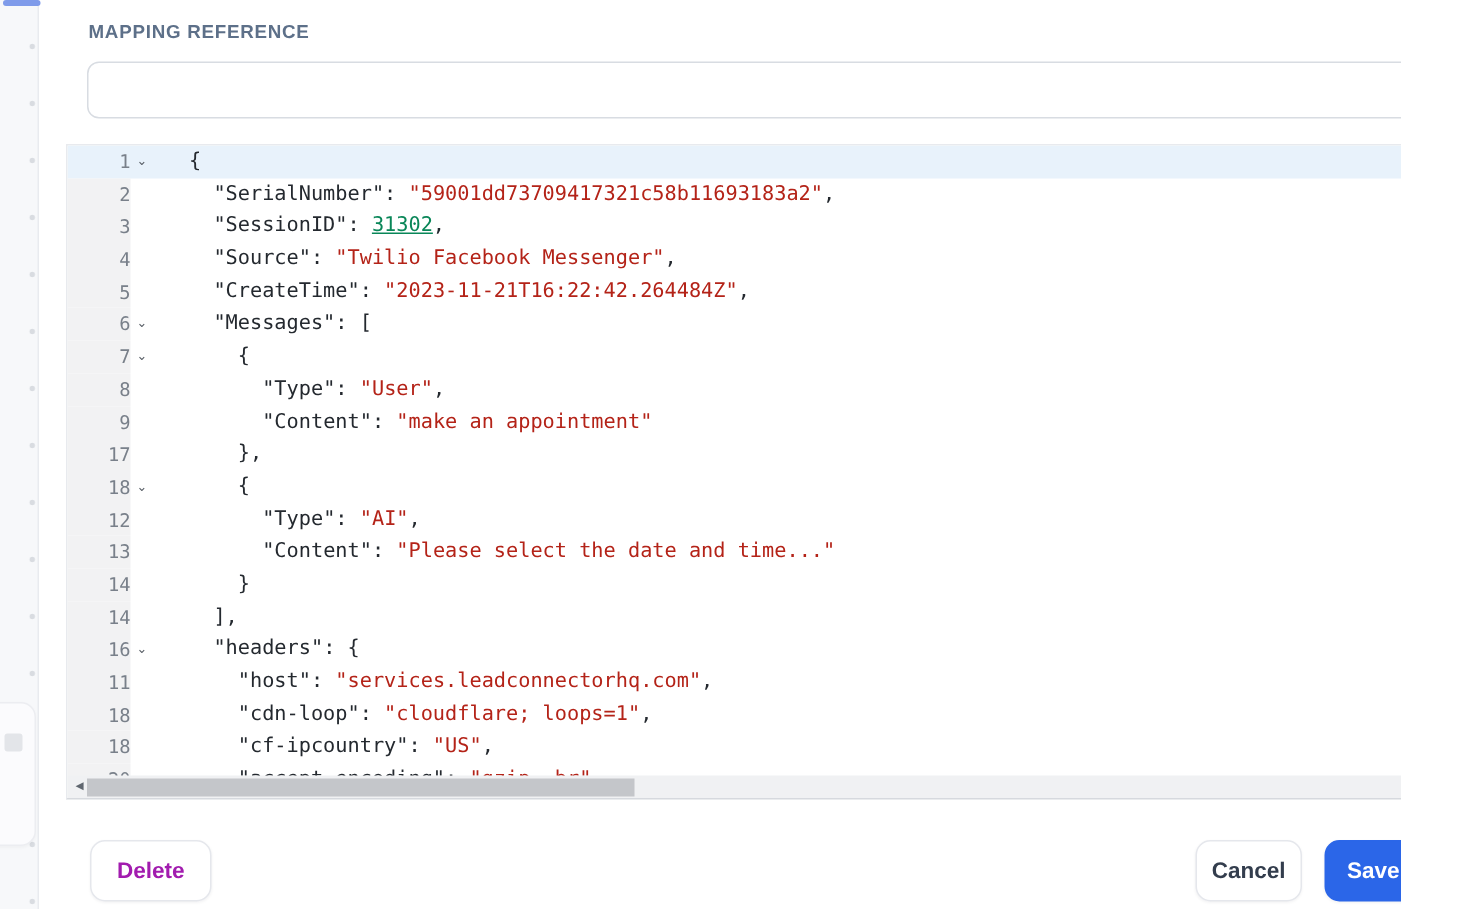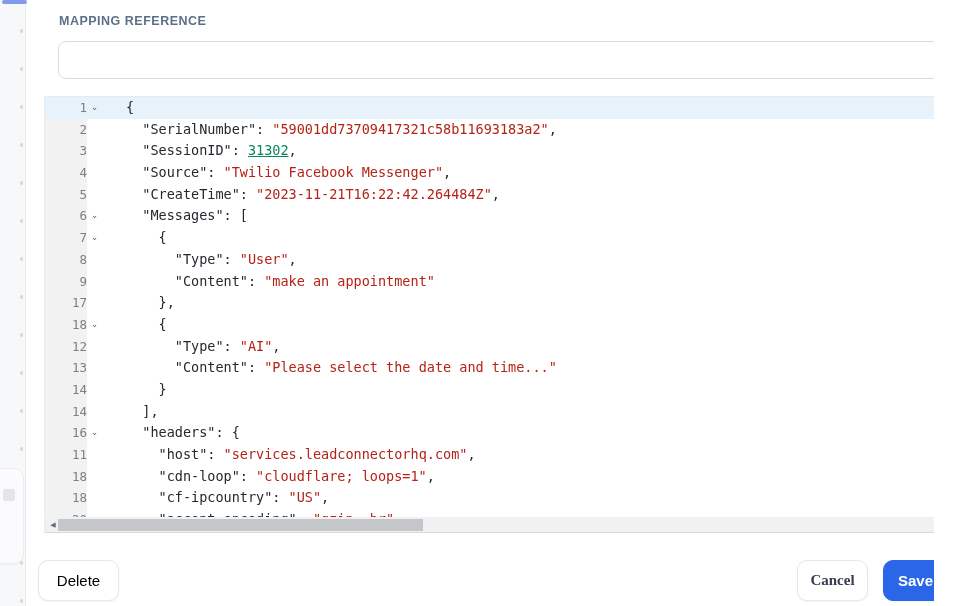--- a/index.html
+++ b/index.html
@@ -52,22 +52,22 @@
   .hs-arrow{position:absolute;top:0;width:14px;height:15px;font-size:7px;line-height:15px;text-align:center;color:#606770;cursor:pointer;}
   .hs-arrow.left{left:1px;}
   .hs-arrow.right{left:916px;}
   .hs-thumb{position:absolute;left:13px;top:1.5px;width:365px;height:12px;background:#c4c6ca;cursor:grab;}
 
   
   .btn{position:absolute;top:560px;height:41px;border-radius:10px;box-sizing:border-box;
     font-size:15px;display:flex;align-items:center;justify-content:center;cursor:pointer;
     box-shadow:0 1px 2px rgba(16,24,40,.05);}
   .btn.ghost{background:#fff;border:1px solid #e5e7ec;}
-  .btn-delete{left:38px;width:81px;color:#000000;font-weight:400;}
-  .btn-cancel{left:797px;width:71px;color:#333d4d;font-weight:600;font-family:Liberation Serif, serif;}
+  .btn-delete{left:60px;width:81px;color:#a21caf;font-weight:700;}
+  .btn-cancel{left:797px;width:71px;color:#333d4d;font-weight:600;}
   .btn-save{left:883px;width:120px;background:#2b66e8;border:1px solid #2b66e8;color:#fff;font-weight:700;
     white-space:nowrap;overflow:hidden;}
 </style>
 </head>
 <body>
 
 <div id="app">
 
   <div class="canvas-strip"></div>
   <div class="accent-bar"></div>

